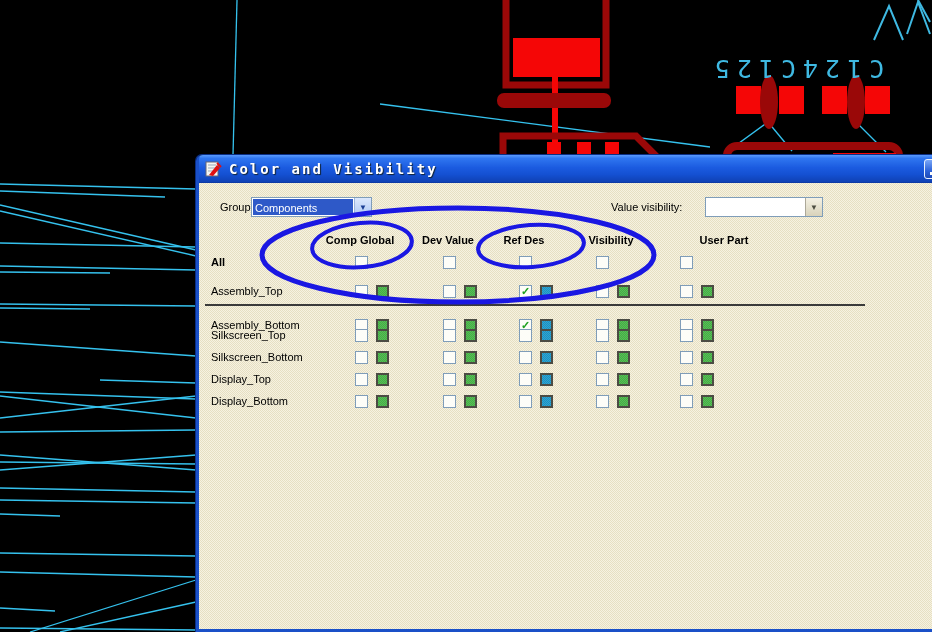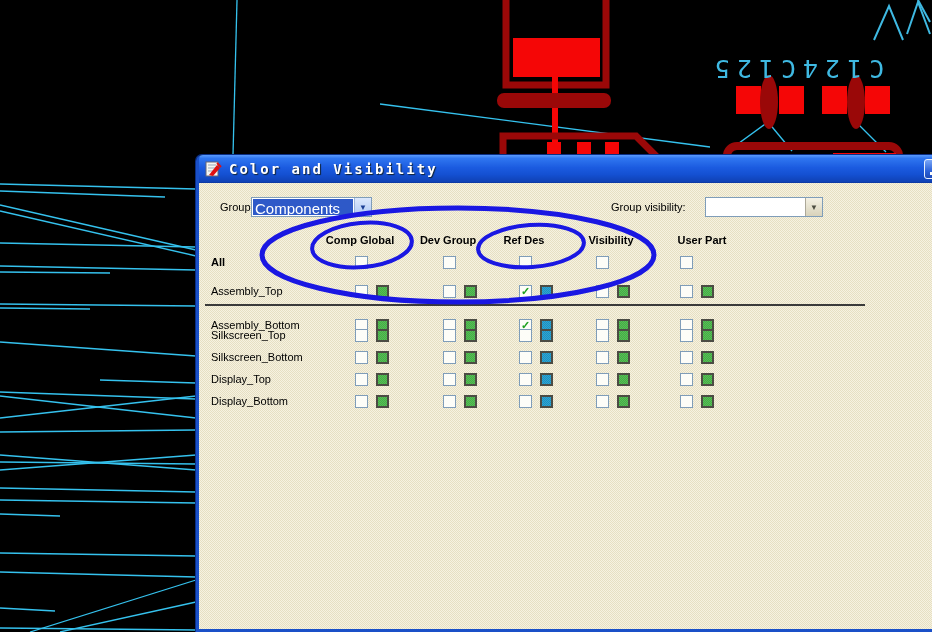--- a/index.html
+++ b/index.html
@@ -51,21 +51,21 @@
   }
 
   .lbl { position:absolute; font-size:11px; color:#000; white-space:nowrap; }
   .hdr { position:absolute; top:79px; font-size:11px; font-weight:bold; color:#000; text-align:center; }
 
   .combo {
     position:absolute; height:20px; background:#fff;
     border:1px solid #7f9db9; display:flex;
   }
   .combo .val {
-    flex:1 1 auto; font-size:15px; line-height:17px; padding:1px 2px;
+    flex:1 1 auto; font-size:11px; line-height:17px; padding:1px 2px;
     white-space:nowrap; overflow:hidden;
   }
   .combo .val.selected { background:#2e59c8; color:#fff; margin:1px; }
   .combo .arrow {
     flex:0 0 17px; display:flex; align-items:center; justify-content:center;
     font-size:8px;
   }
   .arrow.blue {
     background:linear-gradient(180deg,#dce8fd,#aec8f4); border-left:1px solid #9ab4dc;
     color:#1c3f94; border-radius:0 1px 1px 0;
@@ -217,32 +217,32 @@
       </span>
   </div>
 
   <div class="dialog-body">
 
     <span class="lbl" style="left:21px; top:18px;">Group:</span>
     <div class="combo" style="left:52px; top:14px; width:121px;">
       <span class="val selected">Components</span>
       <span class="arrow blue">▼</span>
     </div>
-    <span class="lbl" style="left:412px; top:18px;">Group visibility:</span>
+    <span class="lbl" style="left:412px; top:18px;">Value visibility:</span>
     <div class="combo" style="left:506px; top:14px; width:118px;">
       <span class="val"></span>
       <span class="arrow beige">▼</span>
     </div>
 
     <div id="headers">
         <span class="hdr" style="left: 115px; width: 92px; top: 51px;">Comp Global</span>
-        <span class="hdr" style="left: 212px; width: 74px; top: 51px;">Dev Group</span>
+        <span class="hdr" style="left: 212px; width: 74px; top: 51px;">Dev Value</span>
         <span class="hdr" style="left: 291px; width: 68px; top: 51px;">Ref Des</span>
         <span class="hdr" style="left: 374px; width: 76px; top: 51px;">Visibility</span>
-        <span class="hdr" style="left: 466px; width: 74px; top: 51px;">User Part</span>
+        <span class="hdr" style="left: 488px; width: 74px; top: 51px;">User Part</span>
       </div>
 
     <span class="lbl" style="left:12px; top:73px; font-weight:bold;">All</span>
     <div id="all-checkboxes">
         <span class="checkbox" style="left: 156px; top: 73px;"></span>
         <span class="checkbox" style="left: 244px; top: 73px;"></span>
         <span class="checkbox" style="left: 320px; top: 73px;"></span>
         <span class="checkbox" style="left: 397px; top: 73px;"></span>
         <span class="checkbox" style="left: 481px; top: 73px;"></span>
       </div>

